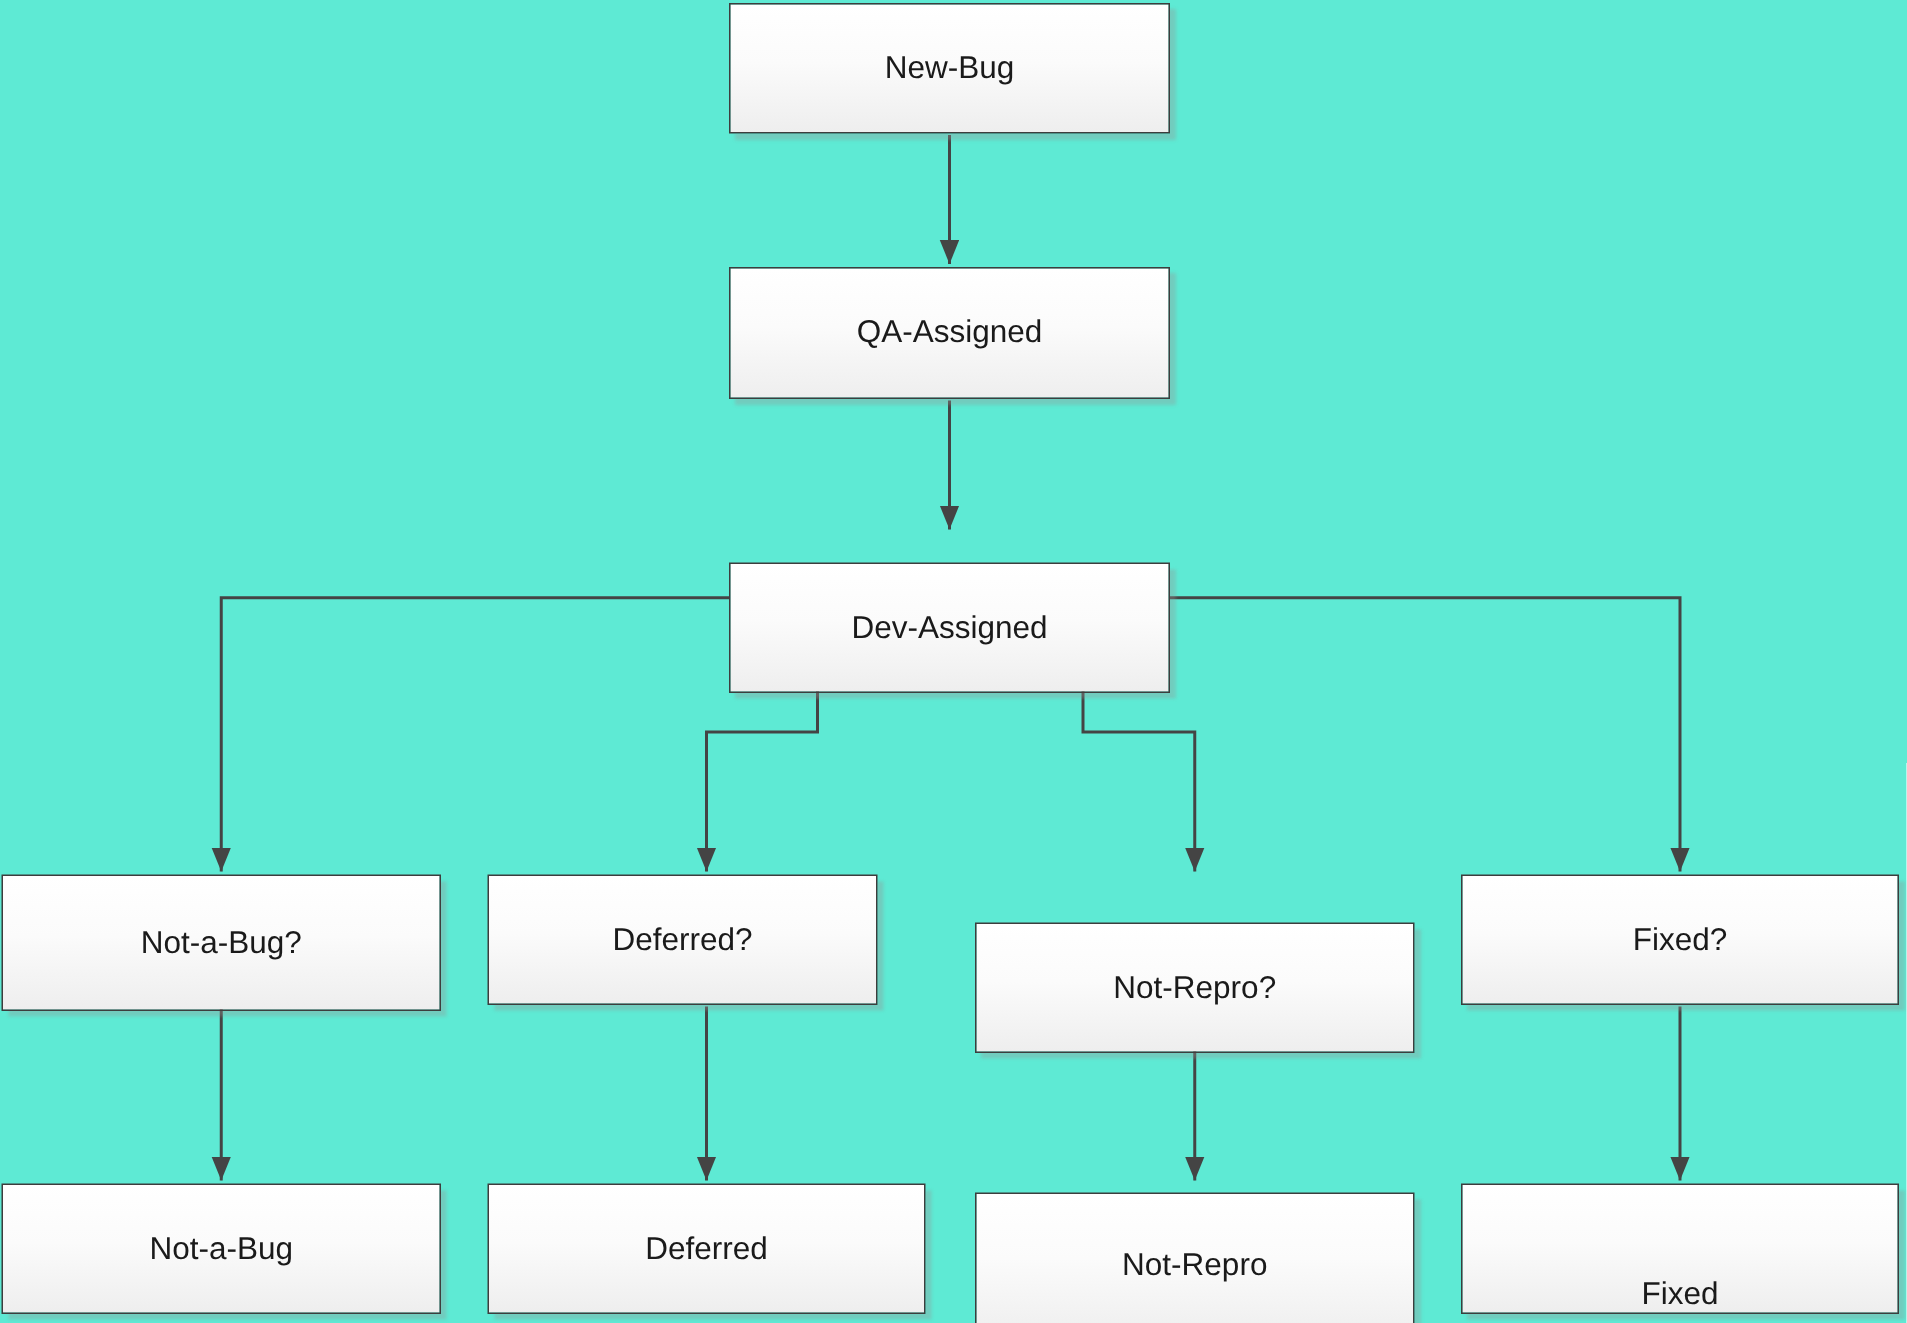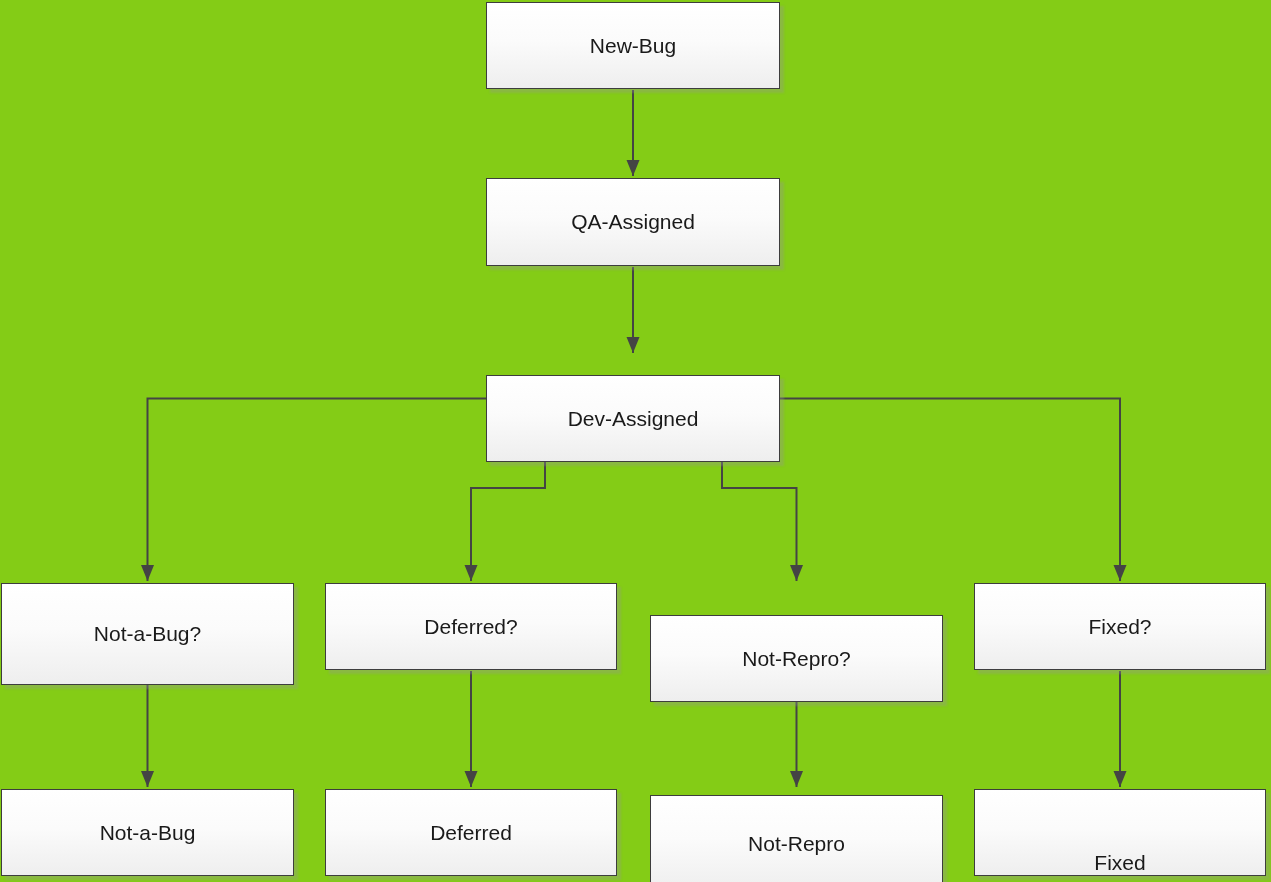--- a/index.html
+++ b/index.html
@@ -5,21 +5,21 @@
   html, body {
     margin: 0;
     padding: 0;
     background: #ffffff;
     font-family: "Liberation Sans", sans-serif;
   }
   .canvas {
     position: relative;
     width: 1271px;
     height: 882px;
-    background: #84cc16;
+    background: #5eead4;
     overflow: hidden;
   }
   .connector-layer {
     position: absolute;
     left: 0; top: 0;
     width: 1271px;
     height: 882px;
   }
   .node {
     position: absolute;
@@ -33,22 +33,22 @@
   }
   .node-label {
     font-size: 21px;
     color: #1a1a1a;
     white-space: nowrap;
   }
   
   .n-new-bug      { left: 486px; top:   2px; width: 294px; height: 87px; }
   .n-qa-assigned  { left: 486px; top: 178px; width: 294px; height: 88px; text-align: center; }
   .n-dev-assigned { left: 486px; top: 355px; width: 294px; height: 87px; margin-top: 20px; }
-  .n-not-a-bug-q  { left:   1px; top: 583px; width: 293px; height: 102px; }
-  .n-deferred-q   { left: 325px; top: 583px; width: 292px; height: 87px; }
+  .n-not-a-bug-q  { left:   1px; top: 583px; width: 293px; height: 91px; }
+  .n-deferred-q   { left: 325px; top: 583px; width: 260px; height: 87px; }
   .n-not-repro-q  { left: 650px; top: 583px; width: 293px; height: 87px; margin-top: 32px; }
   .n-fixed-q      { left: 974px; top: 583px; width: 292px; height: 87px; }
   .n-not-a-bug    { left:   1px; top: 789px; width: 293px; height: 87px; }
   .n-deferred     { left: 325px; top: 789px; width: 292px; height: 87px; }
   .n-not-repro    { left: 650px; top: 795px; width: 293px; height: 98px; }
   .n-fixed        { left: 974px; top: 789px; width: 292px; height: 87px; align-items: flex-end; }
 </style>
 </head>
 <body>
 

